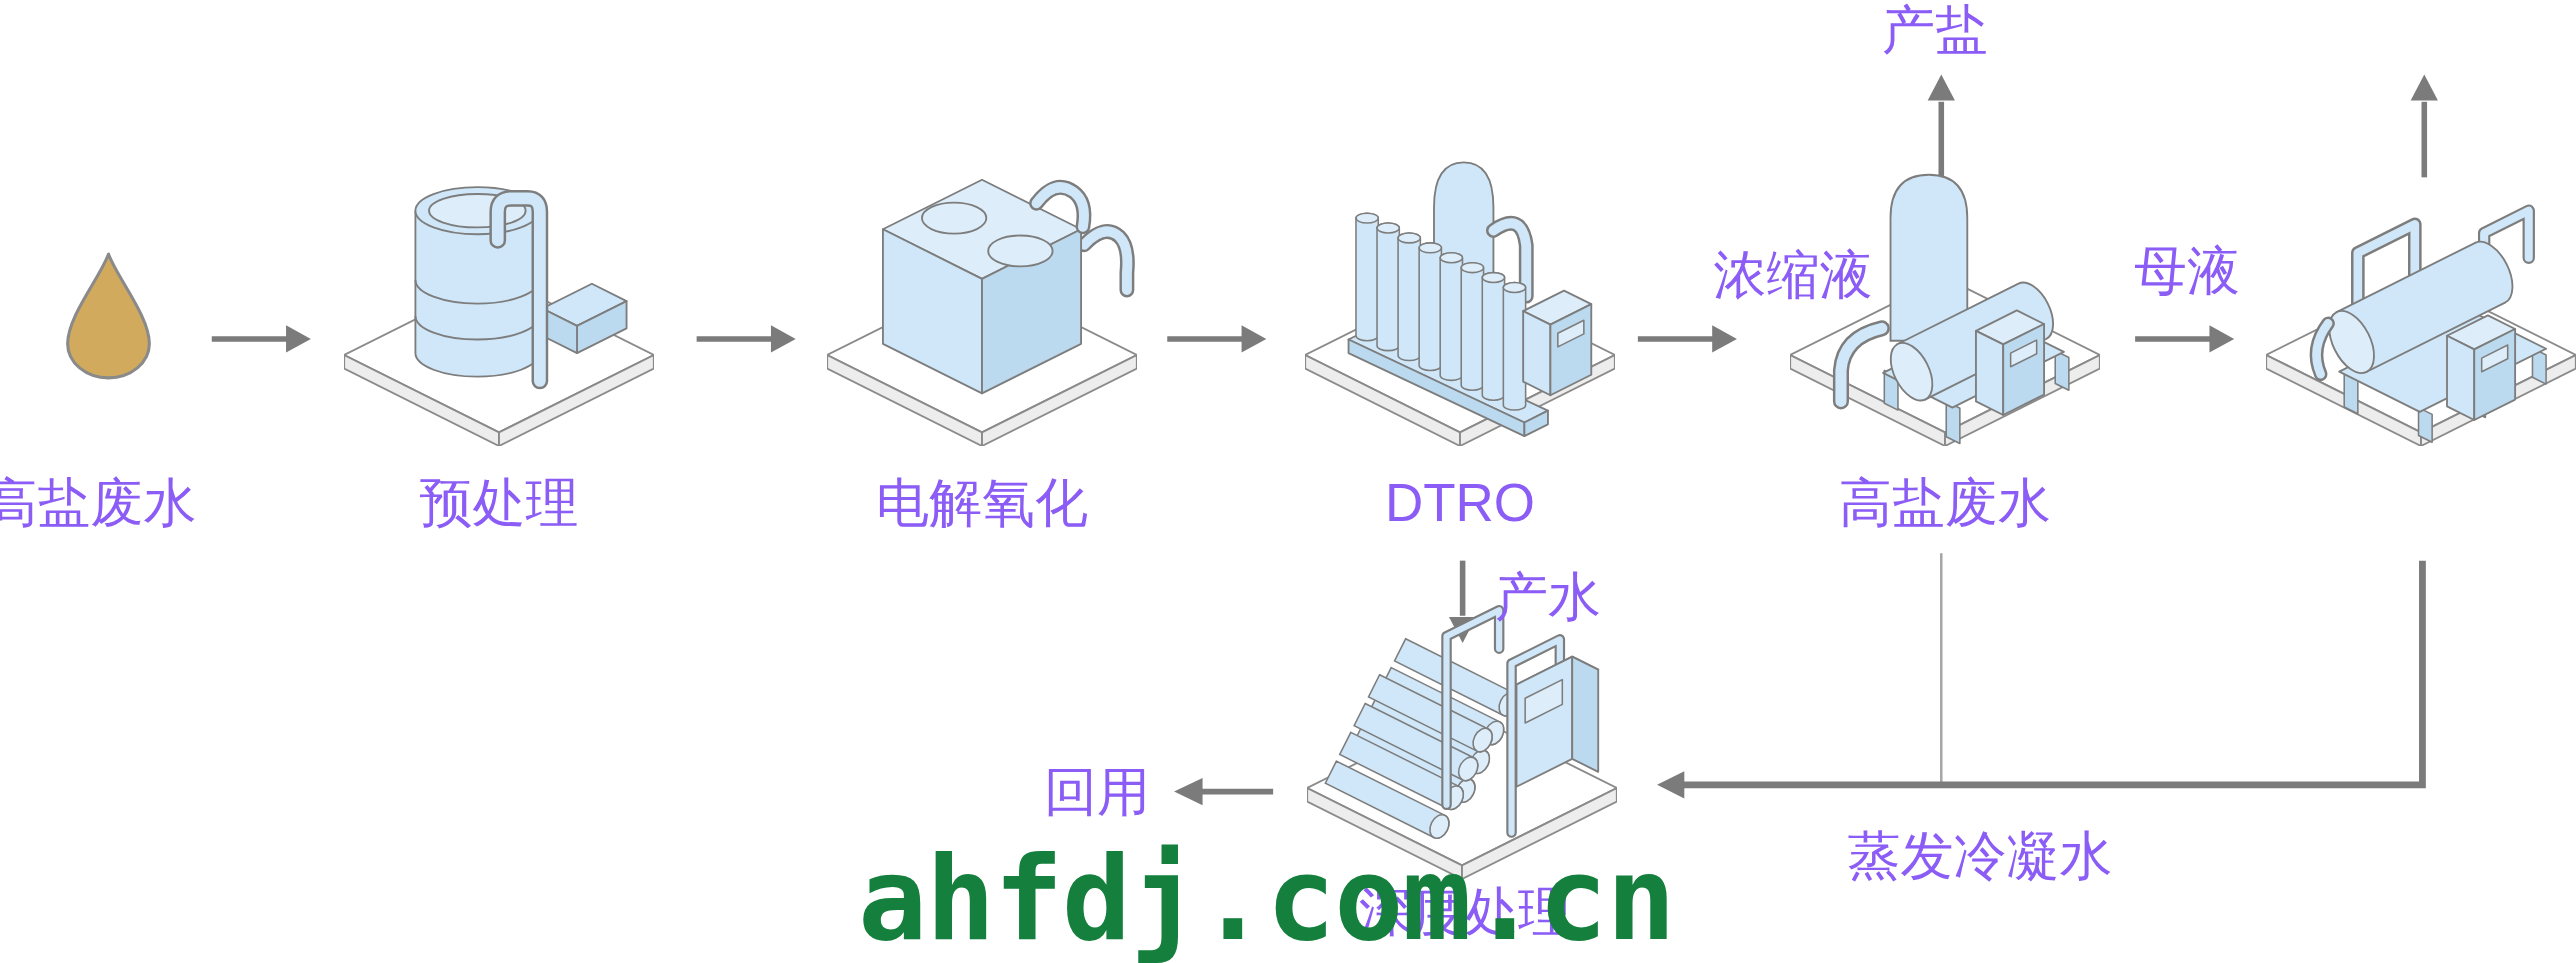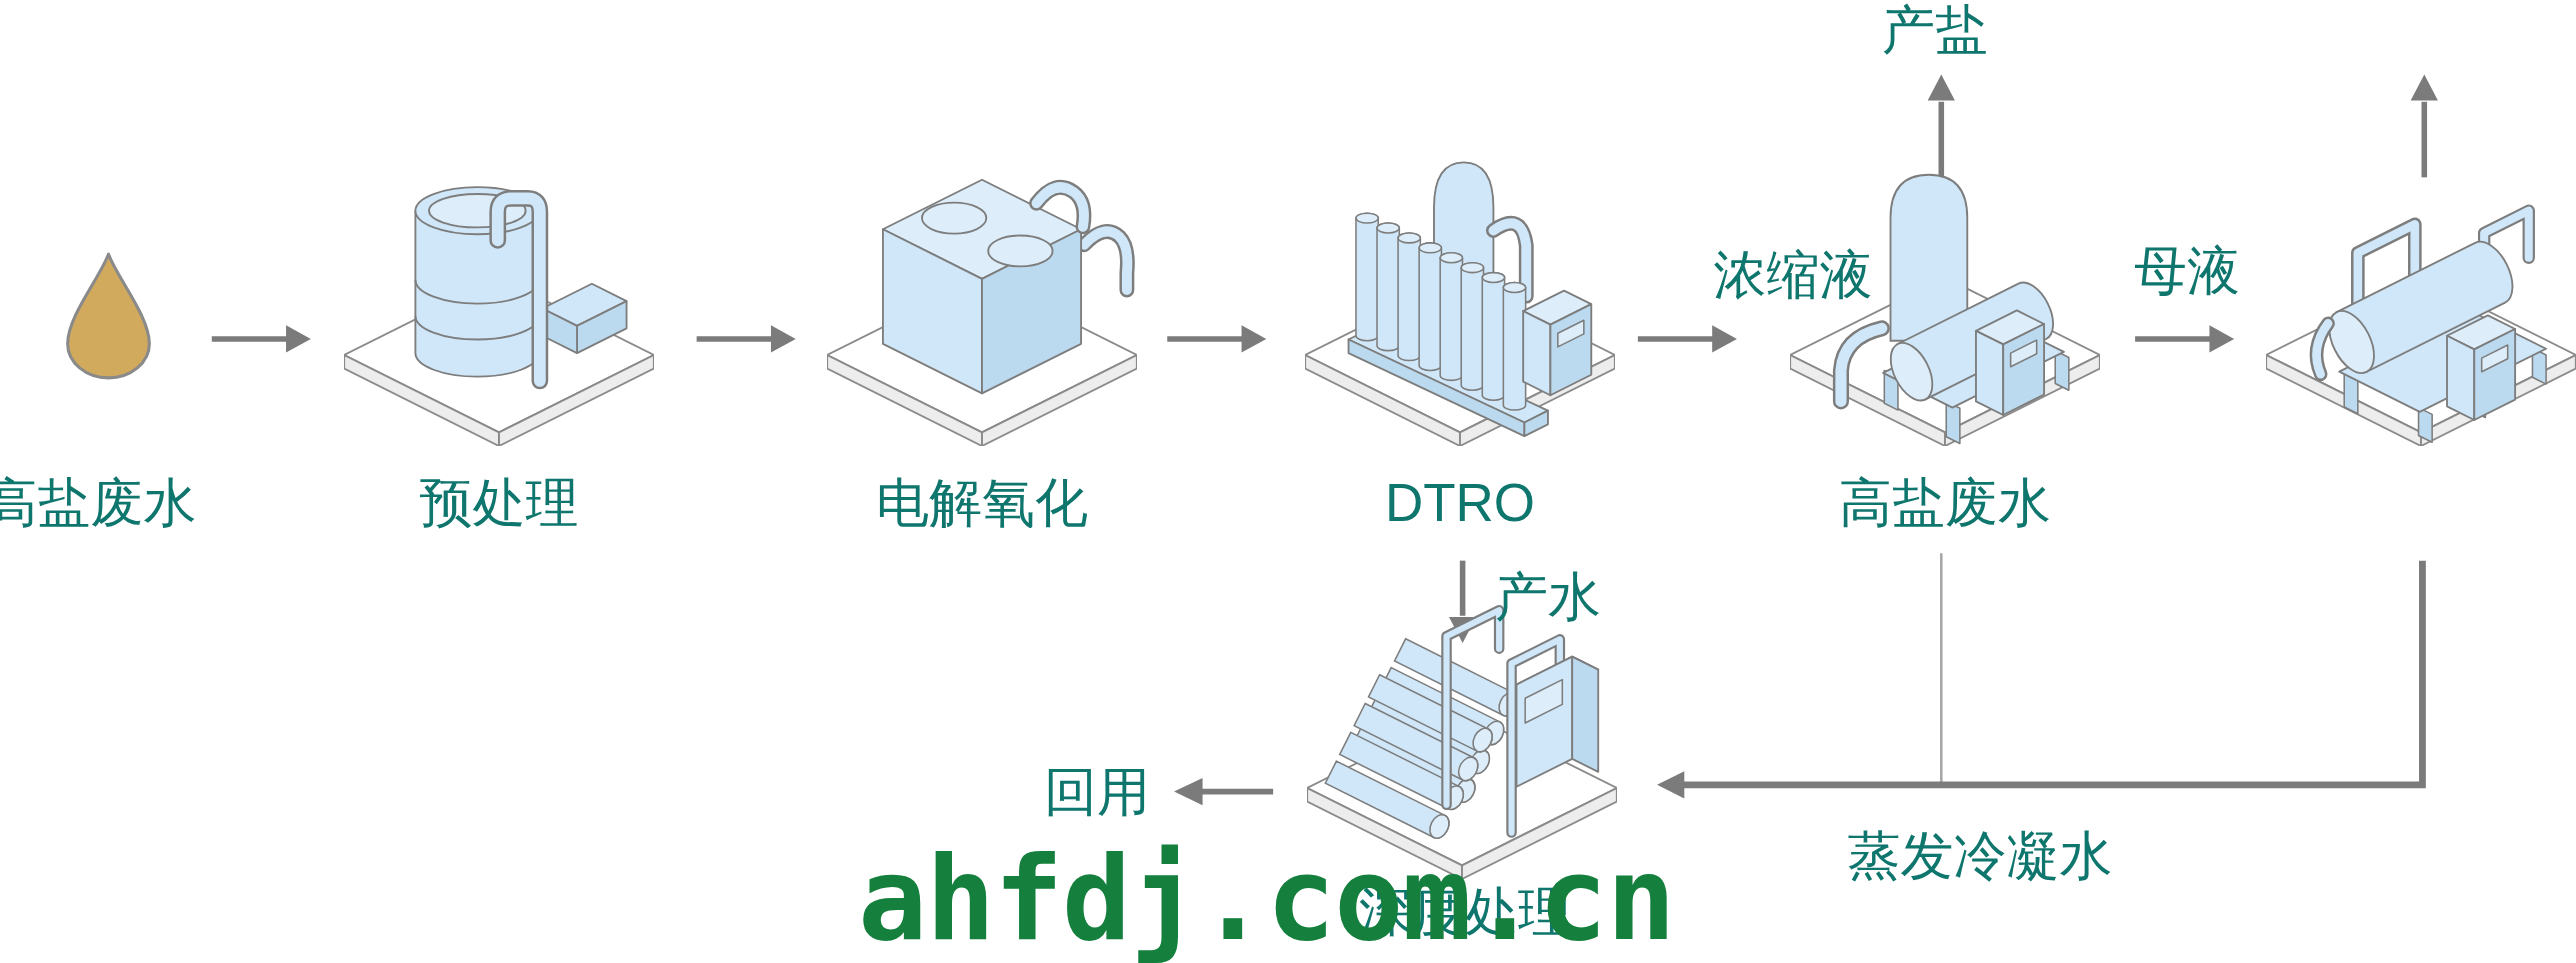--- a/index.html
+++ b/index.html
@@ -1,19 +1,19 @@
 <!DOCTYPE html>
 <html style="font-size:10px"><head>
 <meta charset="utf-8">
 <style>
   html,body{margin:0;padding:0;background:#ffffff;}
   #canvas{position:relative;width:2576px;height:964px;background:#ffffff;overflow:hidden;
           font-family:"Liberation Sans", sans-serif;}
   .icon{position:absolute;}
-  .lbl{position:absolute;font-weight:500;font-size:53px;line-height:1.08;color:#0f766e;
+  .lbl{position:absolute;font-weight:500;font-size:53px;line-height:1.08;color:#8b5cf6;
        text-align:center;white-space:nowrap;}
   .lbl-sm{font-size:53px;}
   #watermark{position:absolute;left:858px;top:842px;z-index:30;
              font-family:"DejaVu Sans Mono", monospace;font-weight:700;
              font-size:115px;line-height:1;letter-spacing:-1.2px;color:#15803d;}
   .under-mark{z-index:10;}
   svg{display:block;}
 </style>
 </head>
 <body>

